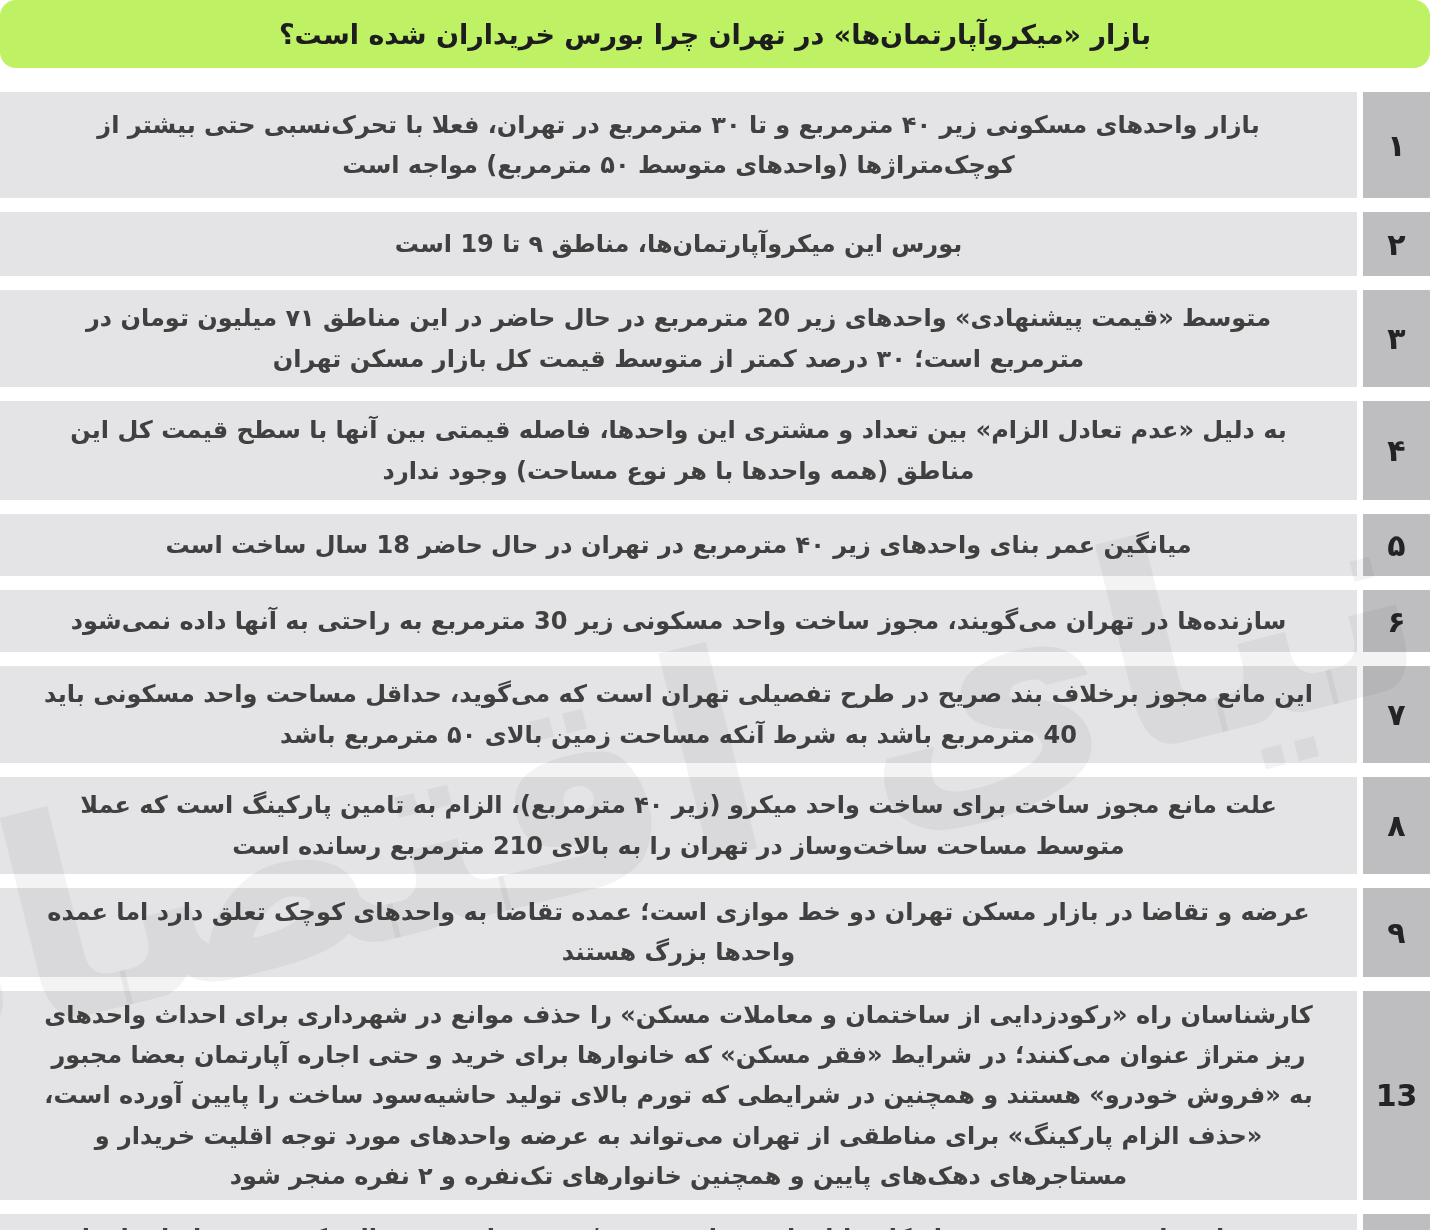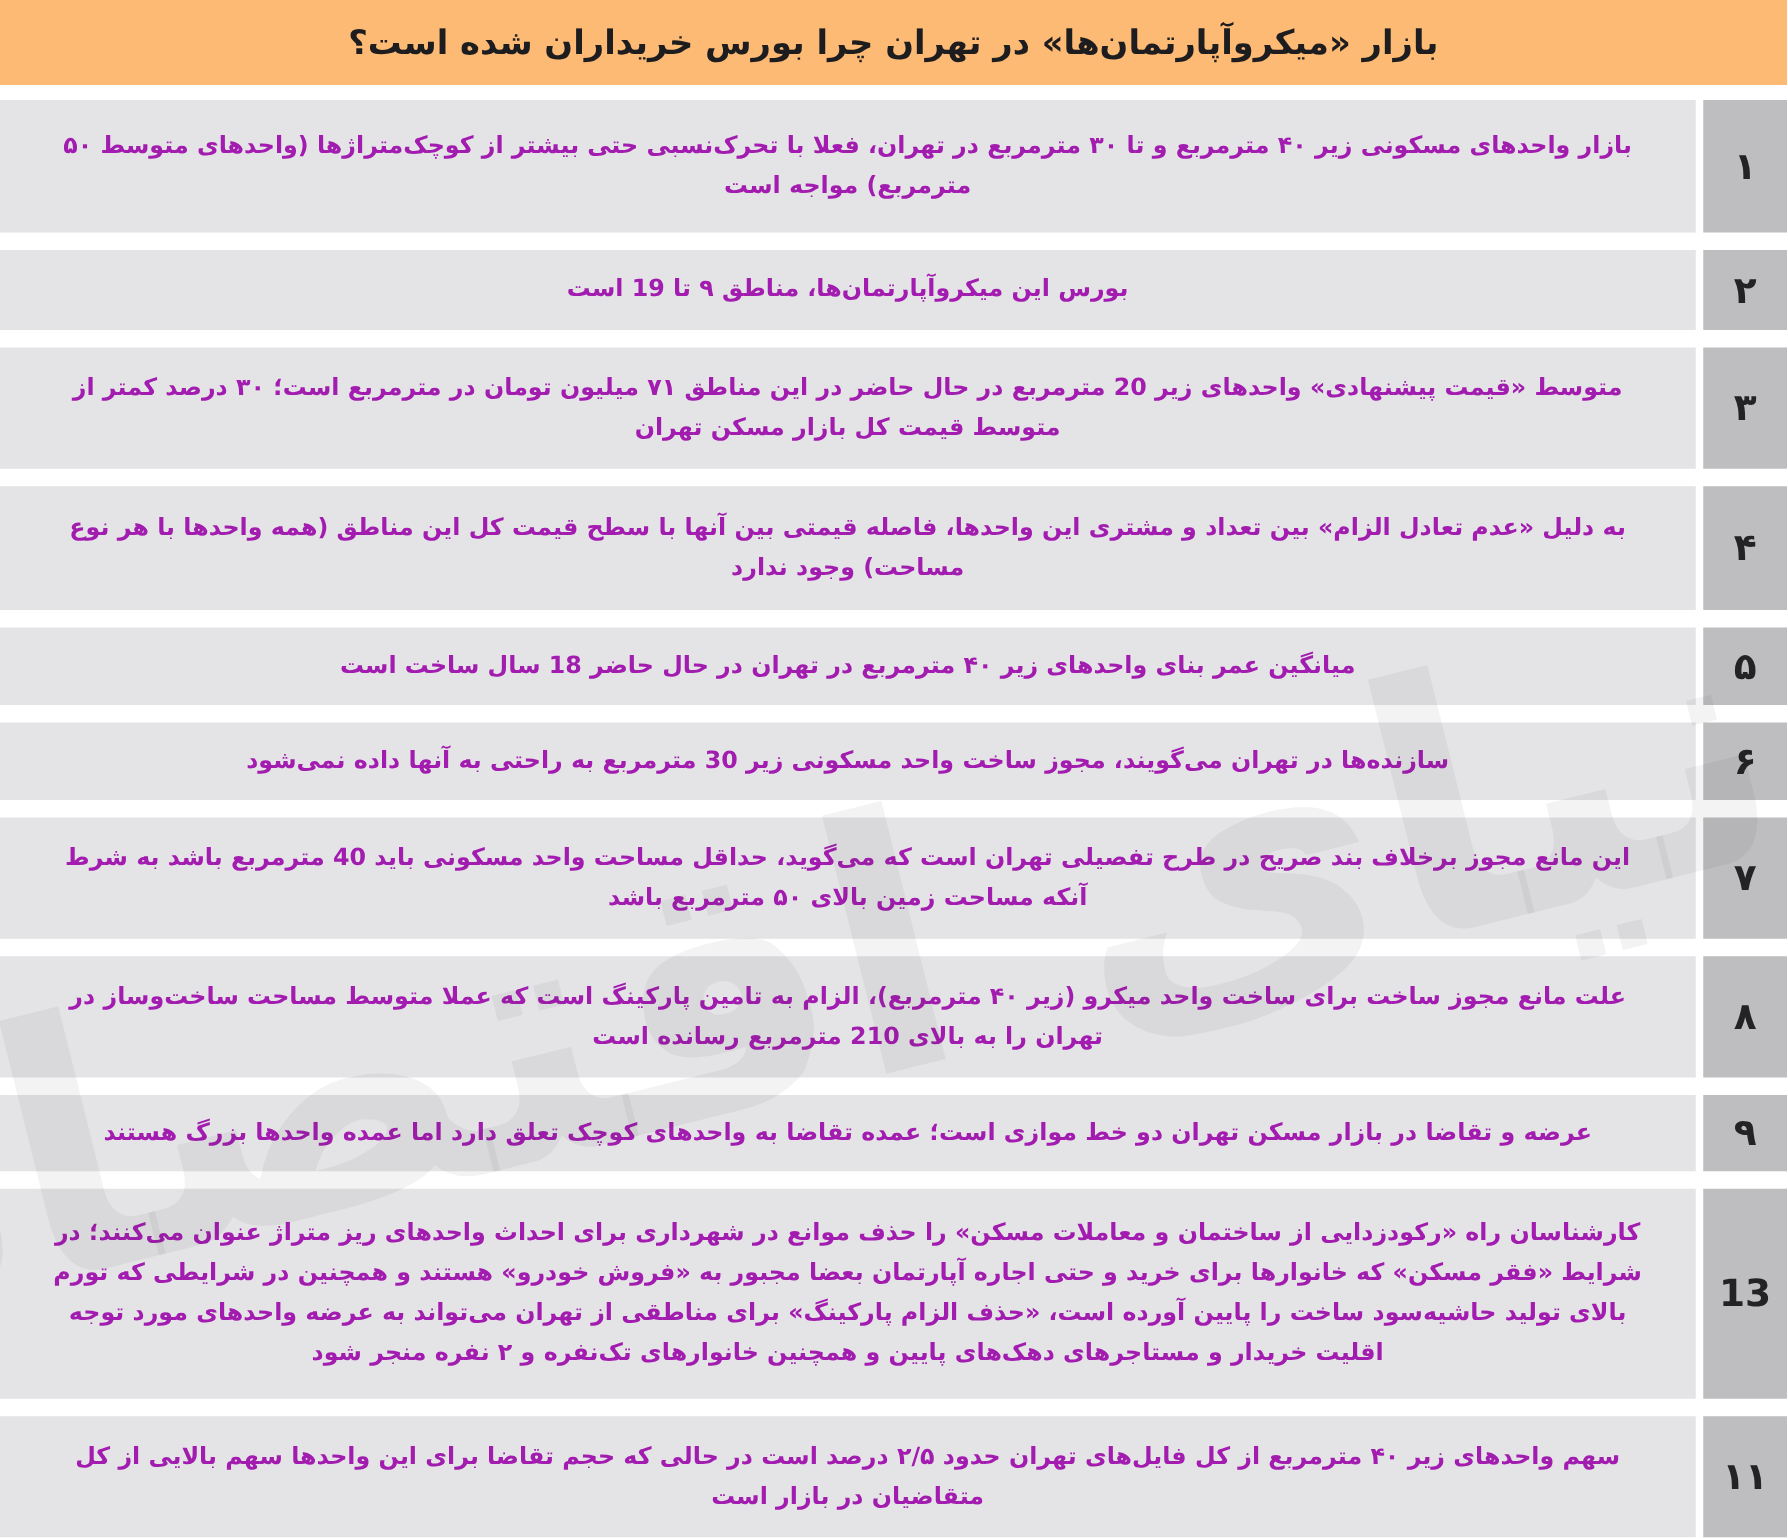--- a/index.html
+++ b/index.html
@@ -14,26 +14,27 @@
     position: relative;
     width: 1430px;
     height: 1230px;
     background: #ffffff;
     display: flex;
     flex-direction: column;
     overflow: hidden;
   }
   .header {
     flex: 0 0 68px;
-    background: #fdba74;
+    background: #bef264;
     display: flex;
     align-items: center;
     justify-content: center;
-    margin-bottom: 12px;
+    margin-bottom: 24px;
     z-index: 2;
+    border-radius: 16px;
   }
   .header .title {
     font-size: 27px;
     font-weight: bold;
     color: #1d1d1f;
     letter-spacing: -0.3px;
   }
   .rows {
     flex: 1 1 auto;
     display: flex;
@@ -58,24 +59,24 @@
     color: #232325;
   }
   .row .text-cell {
     flex: 1 1 auto;
     background: #e4e4e6;
     display: flex;
     align-items: center;
     justify-content: center;
     text-align: center;
     padding: 4px 42px;
-    font-size: 19px;
+    font-size: 24px;
     font-weight: bold;
     line-height: 1.68;
-    color: #a21caf;
+    color: #404040;
   }
   .h106 { flex: 0 0 106px; }
   .h99  { flex: 0 0 99px;  }
   .h97  { flex: 0 0 97px;  }
   .h64  { flex: 0 0 64px;  }
   .h62  { flex: 0 0 62px;  }
   .h61  { flex: 0 0 61px;  }
   .h168 { flex: 0 0 168px; }
   .hfill{ flex: 1 1 auto;  }
   .watermark {

